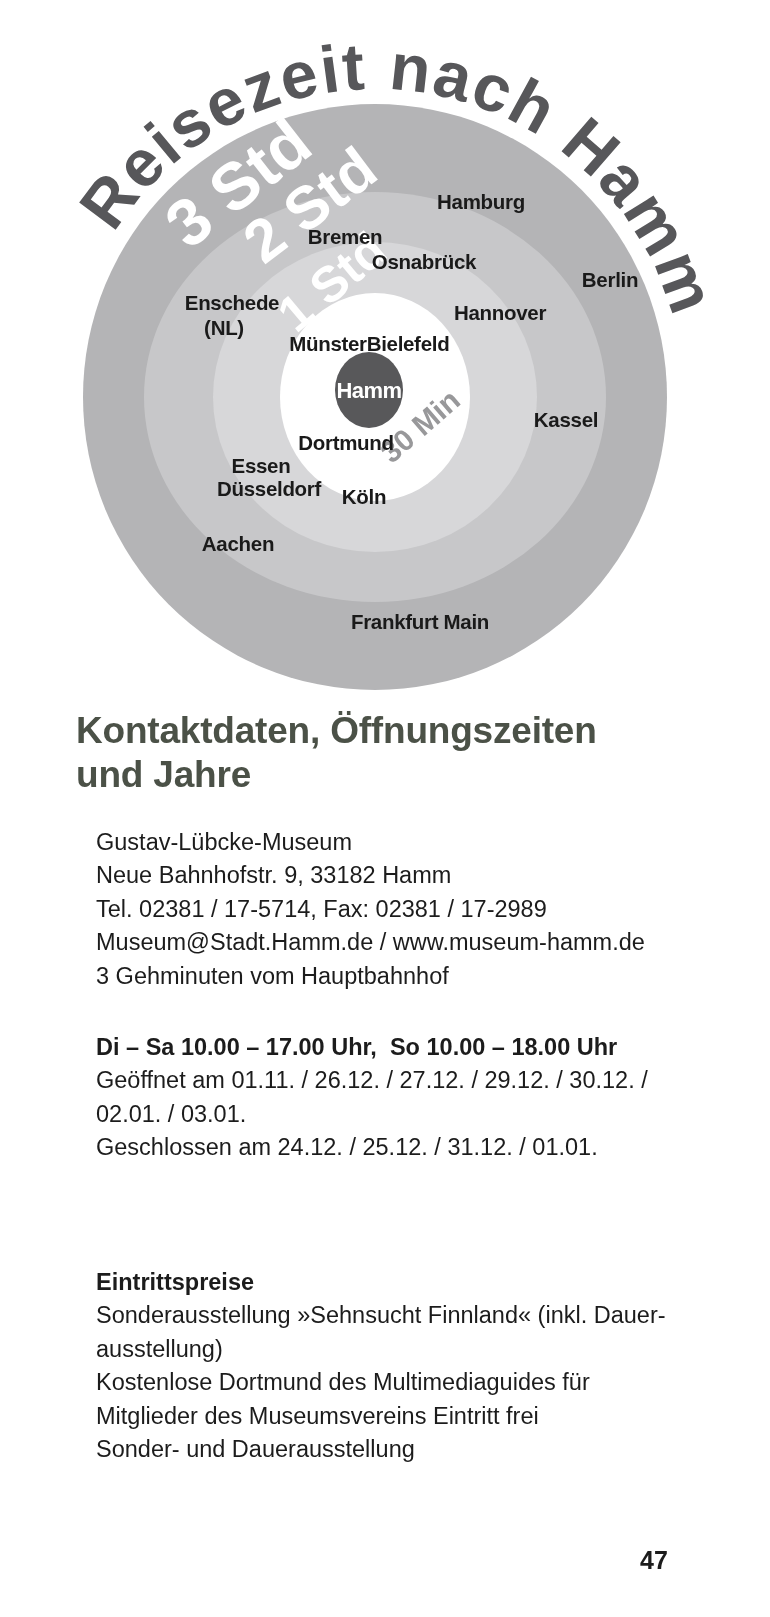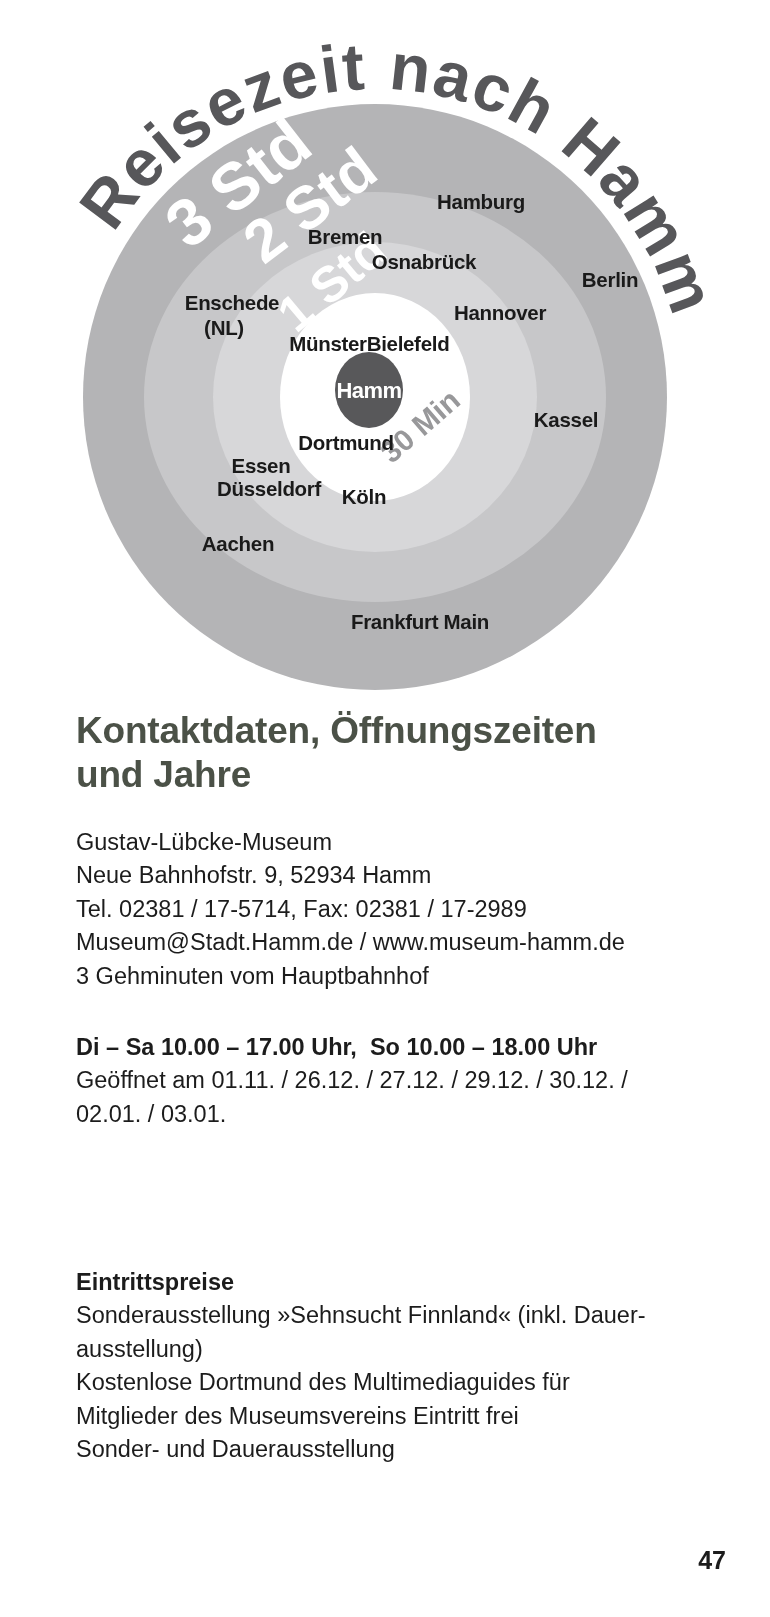--- a/index.html
+++ b/index.html
@@ -21,27 +21,27 @@
   .heading {
     position:absolute; left:76px; top:700px;
     font-size:37px; font-weight:bold; color:#4b5147; line-height:44px;
     letter-spacing:-0.2px;
     margin-top:9px;
   }
   .block {
     position:absolute; left:76px; width:620px;
     font-size:23.5px; color:#1c1c1c; line-height:33.4px;
   }
-  .block .line { white-space:pre-wrap; }
+  .block .line { white-space:pre-wrap;margin-left:20px; }
   .titled .line:first-child { font-weight:bold; }
   .contact { top:826px; }
   .hours   { top:1031px; }
   .prices  { top:1266px; }
   .pageno {
-    position:absolute; top:1546px; left:640px; width:86px; text-align:right;
+    position:absolute; top:1546px; left:640px; width:86px; 
     font-size:25px; font-weight:bold; color:#1c1c1c;
   }
 </style>
 </head>
 <body>
 
 <svg id="diagram" width="770" height="700" viewBox="0 0 770 700">
   <g id="rings">
       <ellipse cx="375" cy="397" rx="292" ry="293" fill="#b4b4b6"></ellipse>
       <ellipse cx="375" cy="397" rx="231" ry="205" fill="#c7c7c9"></ellipse>
@@ -80,29 +80,30 @@
     </g>
 </svg>
 
 <div class="heading">
   <div>Kontaktdaten, Öffnungszeiten</div>
   <div>und Jahre</div>
 </div>
 
 <div class="block contact">
     <div class="line">Gustav-Lübcke-Museum</div>
-    <div class="line">Neue Bahnhofstr. 9, 52934 Hamm</div>
+    <div class="line">Neue Bahnhofstr. 9, 33182 Hamm</div>
     <div class="line">Tel. 02381 / 17-5714, Fax: 02381 / 17-2989</div>
     <div class="line">Museum@Stadt.Hamm.de / www.museum-hamm.de</div>
     <div class="line">3 Gehminuten vom Hauptbahnhof</div>
   </div>
 <div class="block hours titled">
     <div class="line">Di – Sa 10.00 – 17.00 Uhr,  So 10.00 – 18.00 Uhr</div>
     <div class="line">Geöffnet am 01.11. / 26.12. / 27.12. / 29.12. / 30.12. /</div>
     <div class="line">02.01. / 03.01.</div>
+    <div class="line">Geschlossen am 24.12. / 25.12. / 31.12. / 01.01.</div>
   </div>
 <div class="block prices titled">
     <div class="line">Eintrittspreise</div>
     <div class="line">Sonderausstellung »Sehnsucht Finnland« (inkl. Dauer-</div>
     <div class="line">ausstellung)</div>
     <div class="line">Kostenlose Dortmund des Multimediaguides für</div>
     <div class="line">Mitglieder des Museumsvereins Eintritt frei</div>
     <div class="line">Sonder- und Dauerausstellung</div>
   </div>
 

